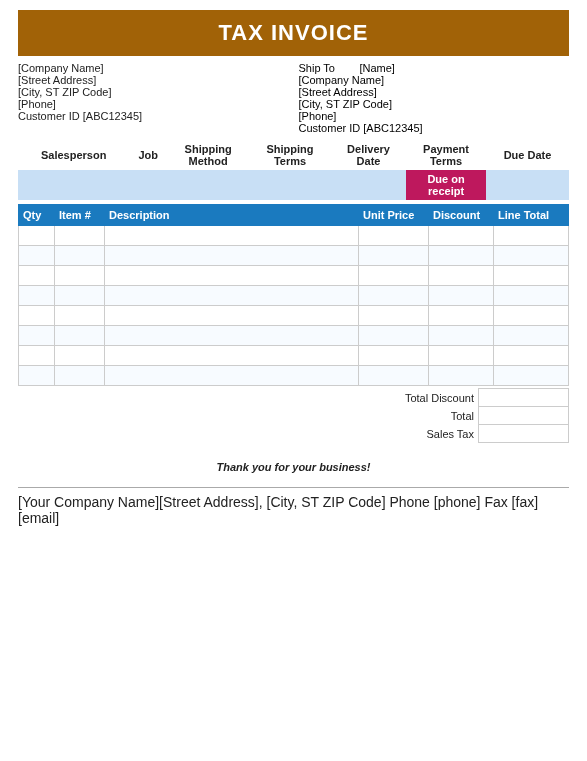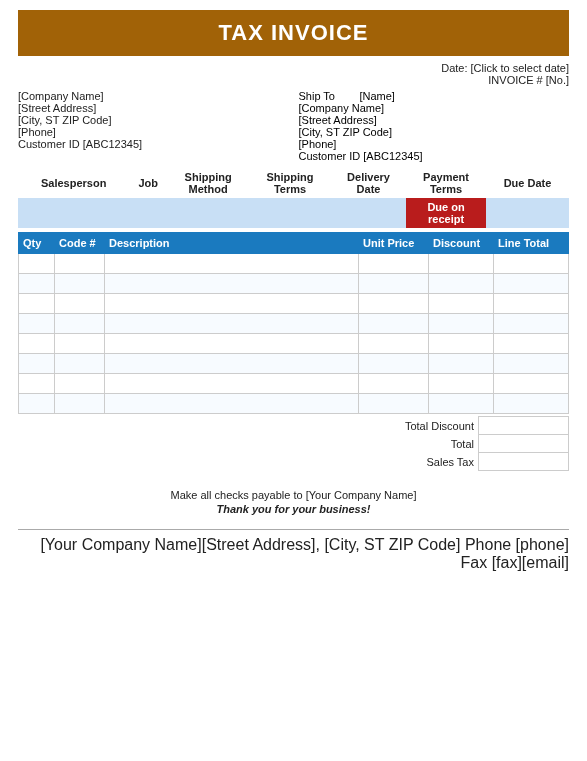--- a/index.html
+++ b/index.html
@@ -92,21 +92,21 @@
     .meta-table td {
       background: #c8dff5;
       color: #222;
       text-align: center;
       padding: 3px 2px;
       border: none;
       font-size: 11px;
       height: 28px;
     }
     .meta-table .payment-terms-cell {
-      background: #b91c1c;
+      background: #be185d;
       color: #fff;
       font-weight: bold;
     }
     
     .items-table {
       width: 100%;
       border-collapse: collapse;
       margin-top: 4px;
       font-size: 11px;
       padding-left: 32px;
@@ -136,22 +136,22 @@
       margin-top: 18px;
       font-size: 11px;
       color: #222;
     }
     .footer-note .thank-you {
       font-style: italic;
       font-weight: bold;
       margin-top: 2px;
     }
     .footer-contact {
-      text-align: right;
-      font-size: 16px;
+      text-align: left;
+      font-size: 14px;
       color: #222;
       margin-top: 14px;
       border-top: 1px solid #aaa;
       padding-top: 6px;
     }
     .totals-table {
       width: 100%;
       border-collapse: collapse;
       font-size: 11px;
       margin-top: 2px;
@@ -174,27 +174,20 @@
       border: none;
     }
   </style>
 </head>
 <body>
 
 <div class="page">
 
   <div class="header-title">TAX INVOICE</div>
 
-  <div class="date-row">
-    <span>Date:</span>
-    <span>[Click to select date]</span>
-    <br>
-    <span>INVOICE #</span>
-    <span>[No.]</span>
-  </div>
 
   <div class="info-section">
     <div class="info-left">
       <div class="bill-to">
         <div>[Company Name]</div>
         <div>[Street Address]</div>
         <div>[City, ST  ZIP Code]</div>
         <div>[Phone]</div>
         <div>
           <span>Customer ID</span>
@@ -241,21 +234,21 @@
         <td class="payment-terms-cell">Due on<br>receipt</td>
         <td></td>
       </tr>
     </tbody>
   </table>
 
   <table class="items-table">
     <thead>
       <tr>
         <th style="width:36px">Qty</th>
-        <th style="width:50px">Code #</th>
+        <th style="width:50px">Item #</th>
         <th>Description</th>
         <th style="width:70px">Unit Price</th>
         <th style="width:65px">Discount</th>
         <th style="width:75px">Line Total</th>
       </tr>
     </thead>
     <tbody id="items-tbody">
     <tr>
           <td></td>
           <td></td>
@@ -337,18 +330,17 @@
       </tr>
       <tr>
         <td class="empty"></td>
         <td class="tl">Sales Tax</td>
         <td class="tv"></td>
       </tr>
     </tbody>
   </table>
 
   <div class="footer-note">
-    <div>Make all checks payable to [Your Company Name]</div>
     <div class="thank-you">Thank you for your business!</div>
   </div>
 
   <div class="footer-contact">[Your Company Name][Street Address],  [City, ST  ZIP Code]   Phone [phone]   Fax [fax][email]</div>
 </div>
 
 </body></html>

